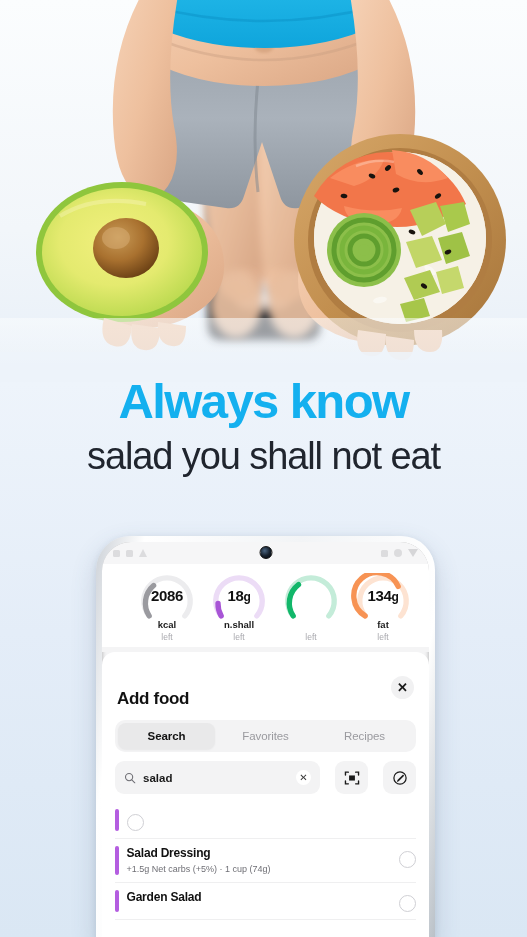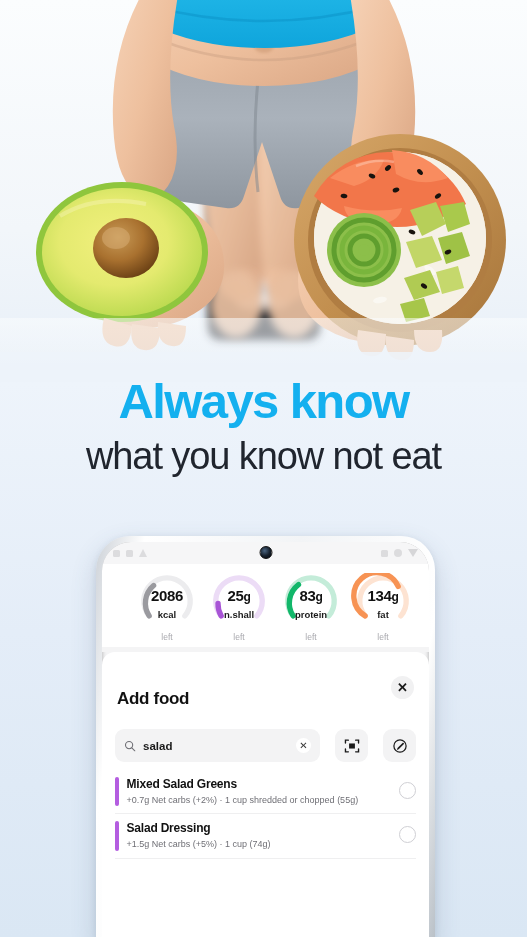--- a/index.html
+++ b/index.html
@@ -87,21 +87,21 @@
     padding:9px 10px 5px 10px;
   }
   .ring { width:72px; text-align:center; position:relative; }
   .ring-svg { display:block; margin:0 auto; }
   .ring-center {
     position:absolute; left:0; top:15px; width:72px; text-align:center;
     pointer-events:none;
   }
   .ring-val { font-size:15px; font-weight:bold; color:#111; line-height:1.05; letter-spacing:-.3px; }
   .ring-val .u { font-size:12px; }
-  .ring-lbl { font-size:9.5px; font-weight:bold; color:#1b1b1b; margin-top:5px; }
+  .ring-lbl { font-size:9.5px; font-weight:bold; color:#1b1b1b; margin-top:15px; }
   .ring-sub { font-size:8.5px; color:#a9a9ae; margin-top:9px; }
 
   .rings-divider { height:5px; background:#f4f4f5; }
 
   
   .sheet { background:#fff; border-radius:13px 13px 0 0; padding:0 0 0 0; height:100%; }
   .sheet-head {
     display:flex; align-items:center; justify-content:space-between;
     padding:14px 15px 11px 15px;
   }
@@ -319,21 +319,21 @@
       <path d="M414 330 q0 22 16 22 q14 0 12-22z" fill="#eec5a6"></path>
     </g>
 
     <rect x="0" y="318" width="527" height="64" fill="url(#bgG)" opacity=".55"></rect>
     <rect x="0" y="352" width="527" height="30" fill="#edf3fa" opacity=".85"></rect>
   </svg>
 </div>
 
 <div class="headline-wrap">
   <div class="headline">Always know</div>
-  <div class="subhead">what you know not eat</div>
+  <div class="subhead">salad you shall not eat</div>
 </div>
 
 <div class="phone">
   <div class="phone-inner">
 
     <div class="statusbar">
       <div class="sb-left">
         <span class="sb-sq"></span>
         <span class="sb-sq"></span>
         <span class="sb-tri"></span>
@@ -359,35 +359,31 @@
         </div>
         <div class="ring-sub">left</div>
       </div>
 
       <div class="ring">
         <svg class="ring-svg" width="64" height="50" viewBox="0 0 64 56">
           <path d="M12 48 A26 26 0 1 1 52 48" fill="none" stroke="#ecdcf6" stroke-width="6" stroke-linecap="round"></path>
           <path d="M12 48 A26 26 0 0 1 8.5 34" fill="none" stroke="#a855d6" stroke-width="6" stroke-linecap="round"></path>
         </svg>
         <div class="ring-center">
-          <div class="ring-val"><span>25</span><span class="u">g</span></div>
+          <div class="ring-val"><span>18</span><span class="u">g</span></div>
           <div class="ring-lbl">n.shall</div>
         </div>
         <div class="ring-sub">left</div>
       </div>
 
       <div class="ring">
         <svg class="ring-svg" width="64" height="50" viewBox="0 0 64 56">
           <path d="M12 48 A26 26 0 1 1 52 48" fill="none" stroke="#c4ecd9" stroke-width="6" stroke-linecap="round"></path>
           <path d="M12 48 A26 26 0 0 1 18 13" fill="none" stroke="#12b76a" stroke-width="6" stroke-linecap="round"></path>
         </svg>
-        <div class="ring-center">
-          <div class="ring-val"><span>83</span><span class="u">g</span></div>
-          <div class="ring-lbl">protein</div>
-        </div>
         <div class="ring-sub">left</div>
       </div>
 
       <div class="ring">
         <svg class="ring-svg" width="64" height="50" viewBox="0 0 64 56">
           <path d="M12 48 A26 26 0 1 1 52 48" fill="none" stroke="#fde3d2" stroke-width="6" stroke-linecap="round"></path>
           <path d="M12 48 A26 26 0 1 1 49 15" fill="none" stroke="#f79354" stroke-width="6" stroke-linecap="round"></path>
         </svg>
         <div class="ring-center">
           <div class="ring-val"><span>134</span><span class="u">g</span></div>
@@ -400,20 +396,25 @@
 
     <div class="rings-divider"></div>
 
     <div class="sheet">
 
       <div class="sheet-head">
         <div class="sheet-title">Add food</div>
         <div class="close-btn">✕</div>
       </div>
 
+      <div class="tabs">
+        <div class="tab active">Search</div>
+        <div class="tab">Favorites</div>
+        <div class="tab">Recipes</div>
+      </div>
 
       <div class="search-row">
         <div class="search-box">
           <svg width="12" height="12" viewBox="0 0 20 20">
             <circle cx="8.5" cy="8.5" r="6" fill="none" stroke="#6f6f75" stroke-width="1.8"></circle>
             <line x1="13" y1="13" x2="18" y2="18" stroke="#6f6f75" stroke-width="1.8" stroke-linecap="round"></line>
           </svg>
           <span class="search-text" placeholder="Search">salad</span>
           <span class="clear-x">✕</span>
         </div>
@@ -428,34 +429,37 @@
             <circle cx="11" cy="11" r="8.4" fill="none" stroke="#1a1a1a" stroke-width="1.7"></circle>
             <path d="M15.2 6.2 L7.6 13.8 L6.6 16.4 L9.2 15.4 L16.8 7.8 Z" fill="#1a1a1a"></path>
           </svg>
         </div>
       </div>
 
       <div class="food-list">
 
         <div class="food-row">
           <span class="bar"></span>
-          <div class="food-main">
-            <div class="food-name">Mixed Salad Greens</div>
-            <div class="food-desc">+0.7g Net carbs (+2%) · 1 cup shredded or chopped (55g)</div>
-          </div>
           <span class="pick"></span>
         </div>
 
         <div class="food-row">
           <span class="bar"></span>
           <div class="food-main">
             <div class="food-name">Salad Dressing</div>
             <div class="food-desc">+1.5g Net carbs (+5%) · 1 cup (74g)</div>
           </div>
           <span class="pick"></span>
         </div>
 
+        <div class="food-row">
+          <span class="bar"></span>
+          <div class="food-main">
+            <div class="food-name">Garden Salad</div>
+          </div>
+          <span class="pick"></span>
+        </div>
 
       </div>
     </div>
 
   </div>
 </div>
 
 </body></html>

